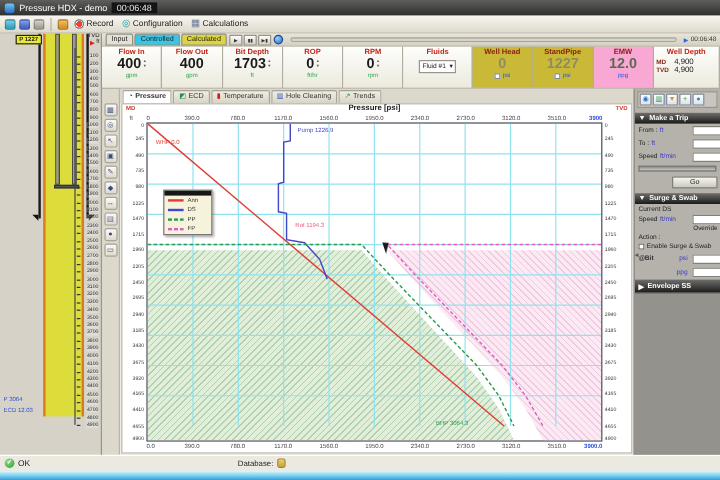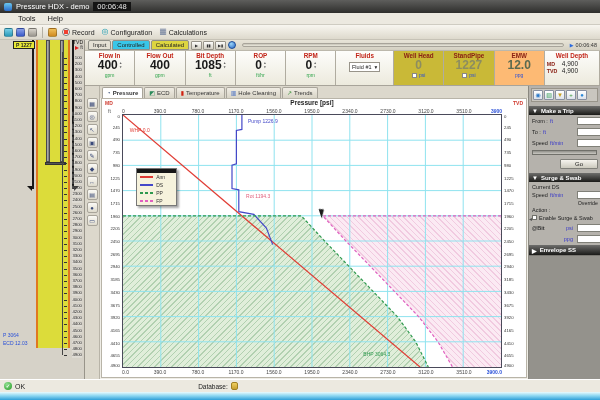--- a/index.html
+++ b/index.html
@@ -61,21 +61,21 @@
   .tr-blue{width:8px;height:8px;border-radius:50%;background:radial-gradient(circle at 35% 30%,#9ad4f8,#2a6ac8);border:1px solid #1a4a98;}
   .tr-slider{flex:1;height:4px;background:linear-gradient(#c6c2b6,#eceade);border:1px solid #a8a49a;border-radius:2px;margin:0 4px;}
   .tr-time{font-size:5.5px;color:#333;display:flex;align-items:center;gap:2px;white-space:nowrap;}
   .tr-play{color:#2a6ae0;font-size:5px;}
 
   .gauges{height:35px;display:flex;border-bottom:1px solid #a8a49a;background:#d0ccc0;flex:0 0 auto;}
   .gauge{flex:1 1 0;border-right:1px solid #b0aca0;display:flex;flex-direction:column;align-items:center;
     padding-top:1px;min-width:0;overflow:hidden;}
   .gauge.white{background:linear-gradient(#fdfdfb,#eceadd);}
   .gauge.olive{background:#c9b937;}
-  .gauge.green{background:#fdba74;align-items:center;}
+  .gauge.green{background:#f9a8d4;align-items:center;}
   .g-label{font-size:6.3px;font-weight:bold;color:#c22418;white-space:nowrap;}
   .gauge.olive .g-label,.gauge.green .g-label{color:#8a2014;}
   .g-value{font-size:12px;font-weight:bold;color:#1a1a1a;line-height:13px;display:flex;align-items:center;white-space:nowrap;}
   .gauge.olive .g-value{color:#8d8d60;font-weight:bold;}
   .gauge.green .g-value{color:#5a6a50;}
   .g-unit-row{display:flex;align-items:center;gap:2px;}
   .g-unit{font-size:5px;color:#2ea44a;}
   .gauge.olive .g-unit,.gauge.green .g-unit{color:#2a50d8;}
   .spinner{display:inline-flex;flex-direction:column;font-size:3.5px;color:#666;margin-left:2px;line-height:3.5px;}
   .g-check{width:5px;height:5px;background:#fff;border:1px solid #888;display:inline-block;}
@@ -159,24 +159,20 @@
 <body>
 
 <div class="window">
 
   <div class="titlebar">
     <span class="app-ico"></span>
     <span>Pressure HDX - demo</span>
     <span class="timer">00:06:48</span>
   </div>
 
-  <div class="menubar" id="menubar">
-      <span class="menu-item">Tools</span>
-      <span class="menu-item">Help</span>
-    </div>
 
   <div class="toolbar">
     <span class="tb-ico" style="background:linear-gradient(#7ad0e8,#2a9ab8)"></span>
     <span class="tb-ico" style="background:linear-gradient(#8aa0e8,#3a5ac8)"></span>
     <span class="tb-ico" style="background:linear-gradient(#d8d4cc,#9a968e)"></span>
     <span class="tb-sep"></span>
     <span class="tb-ico" style="background:linear-gradient(#f0c05a,#d08a20)"></span>
     <span class="tb-btn">
       <span class="rec-dot"></span>
       <span>Record</span>
@@ -367,21 +363,21 @@
             <div class="g-value">
               <span>400</span>
             </div>
             <div class="g-unit-row">
               <span class="g-unit">gpm</span>
             </div>
           </div>
           <div class="gauge white">
             <div class="g-label">Bit Depth</div>
             <div class="g-value">
-              <span>1085</span>
+              <span>1703</span>
               <span class="spinner">▴<br>▾</span>
             </div>
             <div class="g-unit-row">
               <span class="g-unit">ft</span>
             </div>
           </div>
           <div class="gauge white">
             <div class="g-label">ROP</div>
             <div class="g-value">
               <span>0</span>

